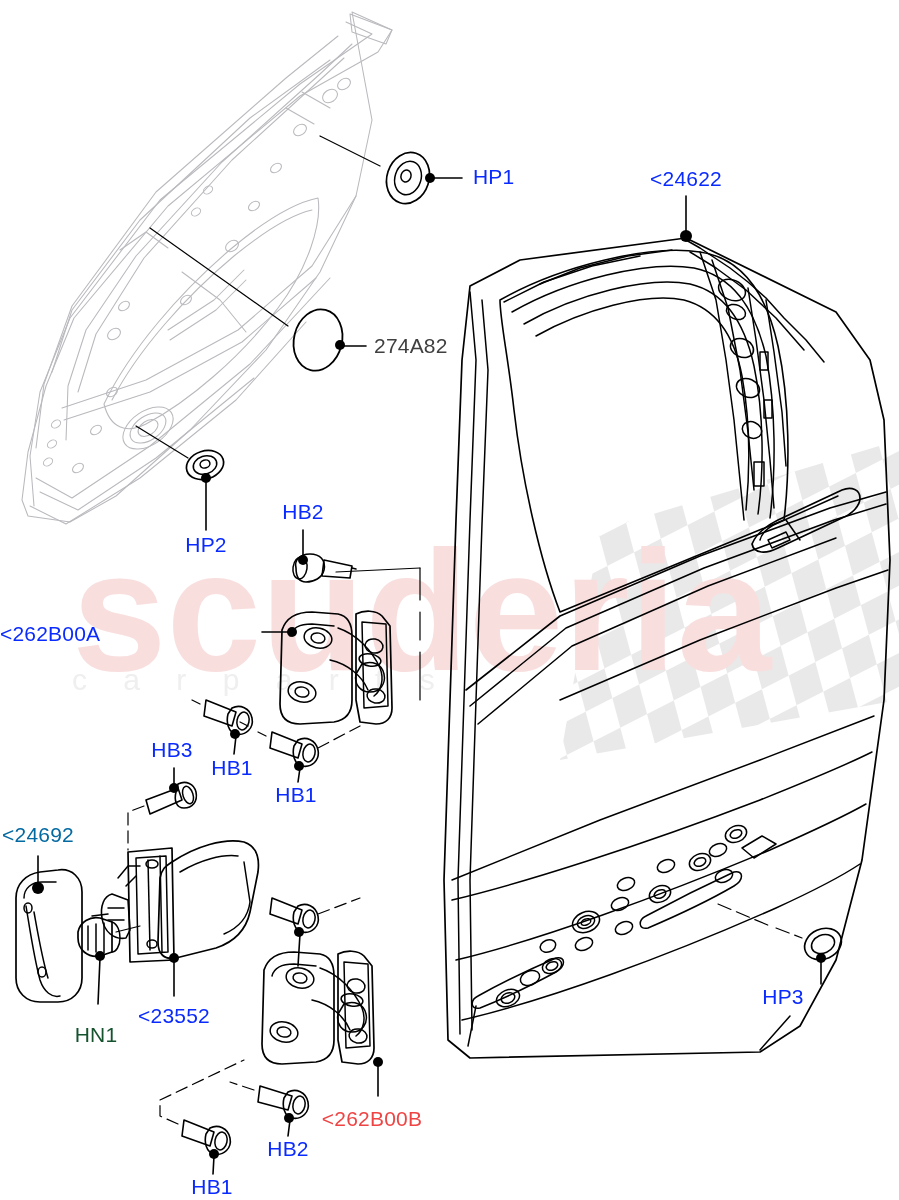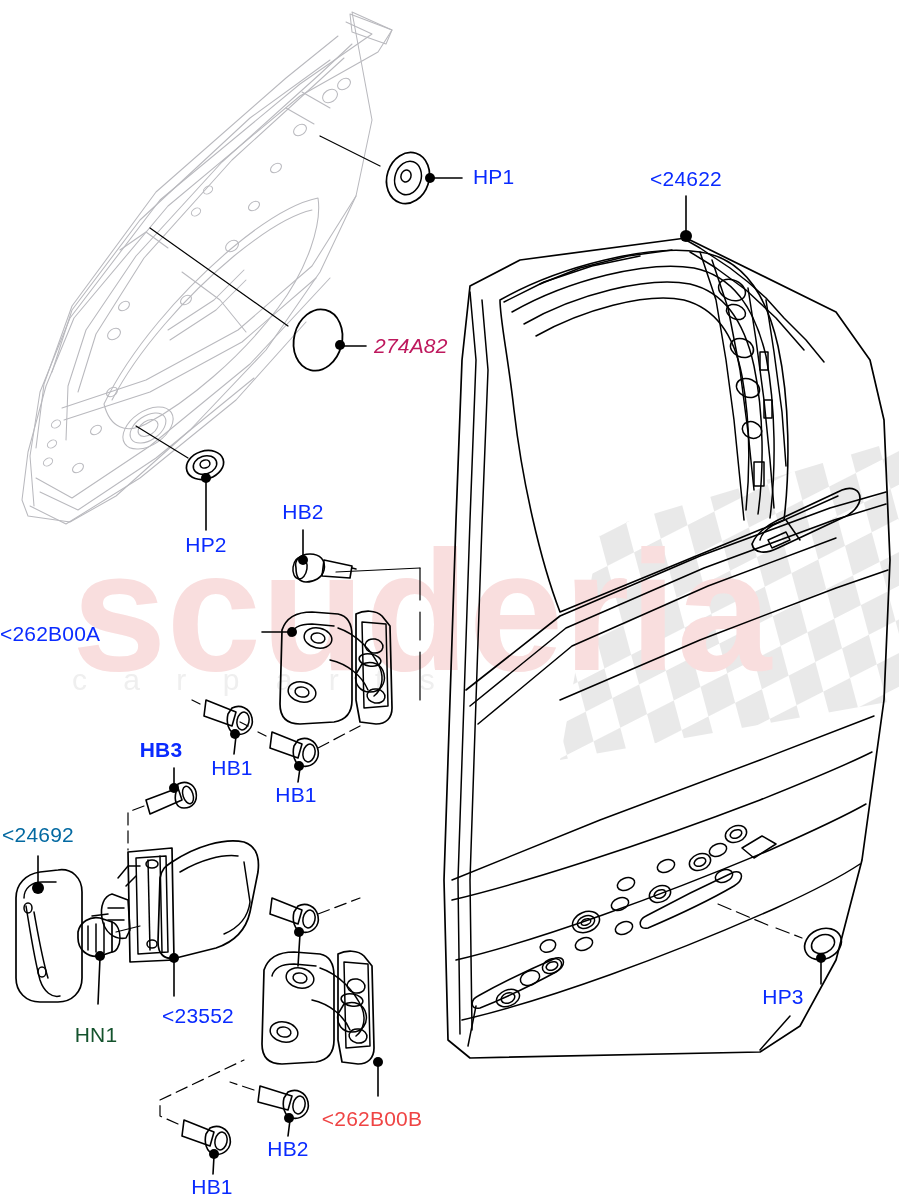--- a/index.html
+++ b/index.html
@@ -412,29 +412,29 @@
 
       <path d="M686 196 L686 232" stroke-width="1.6"></path>
       <circle cx="686" cy="236" r="6" fill="#000" stroke="none"></circle>
 
     </g>
   </svg>
 
   <div id="labels">
       <div class="label" style="color: rgb(10, 43, 255); top: 165px; left: 473px;">HP1</div>
       <div class="label ctr" style="color: rgb(10, 43, 255); top: 167px; left: 686px;">&lt;24622</div>
-      <div class="label" style="color: #be185d; top: 334px; left: 374px; font-style: italic;">274A82</div>
+      <div class="label" style="color: #404040; top: 334px; left: 374px;">274A82</div>
       <div class="label ctr" style="color: rgb(10, 43, 255); top: 533px; left: 206px;">HP2</div>
       <div class="label ctr" style="color: rgb(10, 43, 255); top: 500px; left: 303px;">HB2</div>
       <div class="label" style="color: rgb(10, 43, 255); top: 622px; left: 0px; width: 245px; text-align: left;">&lt;262B00A</div>
       <div class="label ctr" style="color: rgb(10, 43, 255); top: 756px; left: 232px;">HB1</div>
-      <div class="label ctr" style="color: rgb(10, 43, 255); top: 738px; left: 161px; font-weight: bold;">HB3</div>
+      <div class="label ctr" style="color: rgb(10, 43, 255); top: 738px; left: 172px;">HB3</div>
       <div class="label ctr" style="color: rgb(10, 43, 255); top: 783px; left: 296px;">HB1</div>
       <div class="label ctr" style="color: #0369a1; top: 823px; left: 38px;">&lt;24692</div>
       <div class="label ctr" style="color: #14532d; top: 1023px; left: 96px;">HN1</div>
-      <div class="label ctr" style="color: rgb(10, 43, 255); top: 1004px; left: 174px; margin-left: 24px;">&lt;23552</div>
+      <div class="label ctr" style="color: rgb(10, 43, 255); top: 1004px; left: 174px;">&lt;23552</div>
       <div class="label ctr" style="color: rgb(10, 43, 255); top: 985px; left: 783px;">HP3</div>
       <div class="label ctr" style="color: rgb(10, 43, 255); top: 1175px; left: 212px;">HB1</div>
       <div class="label ctr" style="color: rgb(10, 43, 255); top: 1137px; left: 288px;">HB2</div>
       <div class="label ctr" style="color: #ef4444; top: 1107px; left: 372px;">&lt;262B00B</div>
     </div>
 
 </div>
 
 </body></html>

